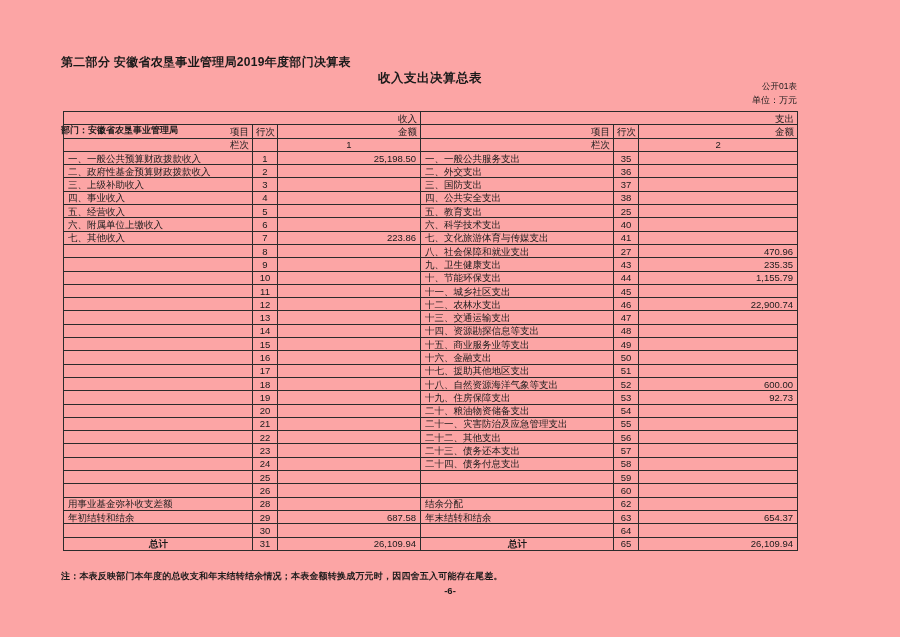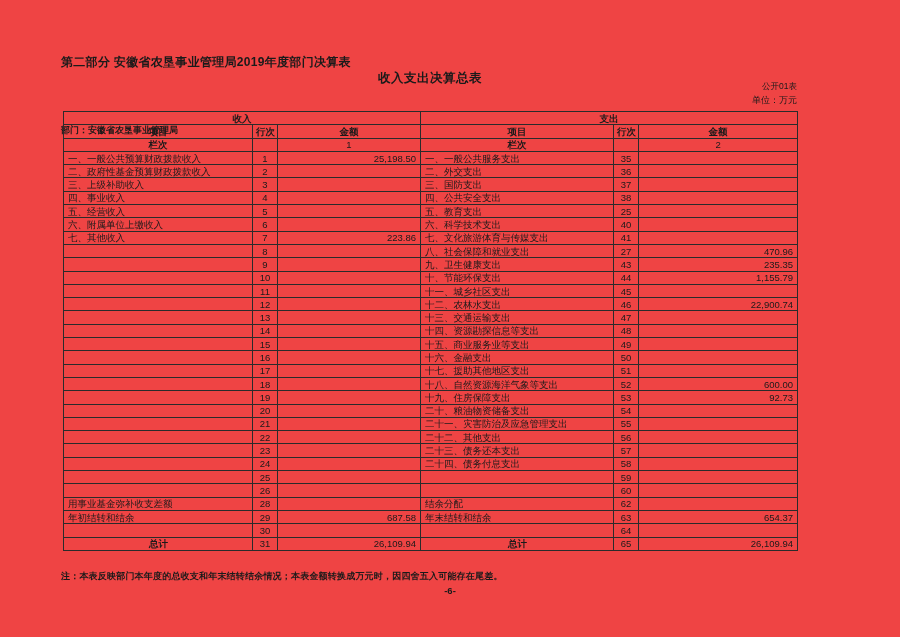--- a/index.html
+++ b/index.html
@@ -3,21 +3,21 @@
 <meta charset="utf-8">
 <style>
   * { margin: 0; padding: 0; box-sizing: border-box; }
   html, body { background: #e8e8e8; }
   body { font-family: "Liberation Sans", "DejaVu Sans", sans-serif; }
 
   .page {
     position: relative;
     width: 900px;
     height: 637px;
-    background: #ef4444;
+    background: #fca5a5;
     color: #1a1a1a;
     overflow: hidden;
   }
 
   .part-title {
     position: absolute;
     left: 61px;
     top: 54px;
     font-size: 12px;
     font-weight: bold;
@@ -80,22 +80,22 @@
     height: 13.3px;
     line-height: 11px;
     padding: 0 3px;
     overflow: hidden;
     white-space: nowrap;
     font-weight: normal;
     vertical-align: middle;
   }
 
   .doc-table .hdr {
-    text-align: center;
-    font-weight: bold;
+    text-align: right;
+    font-weight: normal;
     margin-top: 36px;
   }
 
   .doc-table td.item { text-align: left; padding-left: 4px; }
   .doc-table td.num  { text-align: center; padding: 0 1px; }
   .doc-table td.amt  { text-align: right; padding-right: 4px; }
   .doc-table td.ctr  { text-align: center; font-weight: bold; }
 
   .footnote {
     position: absolute;

